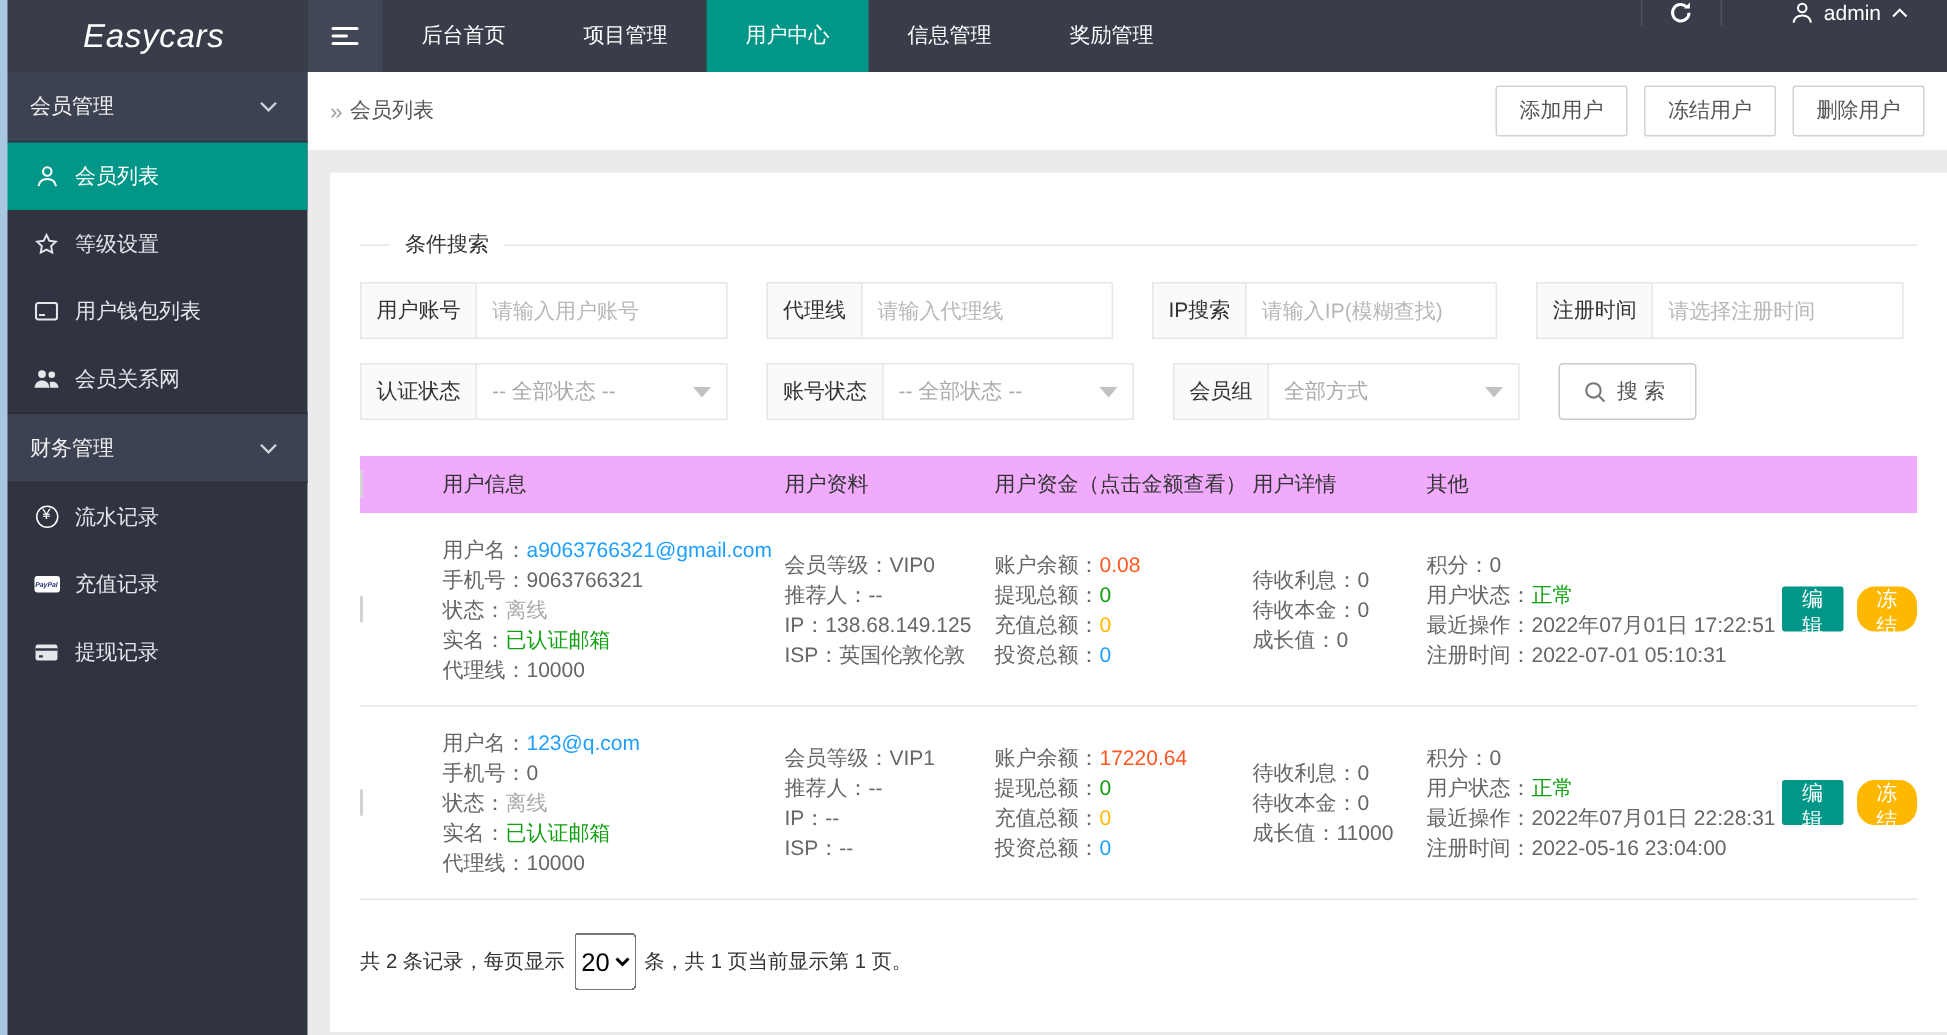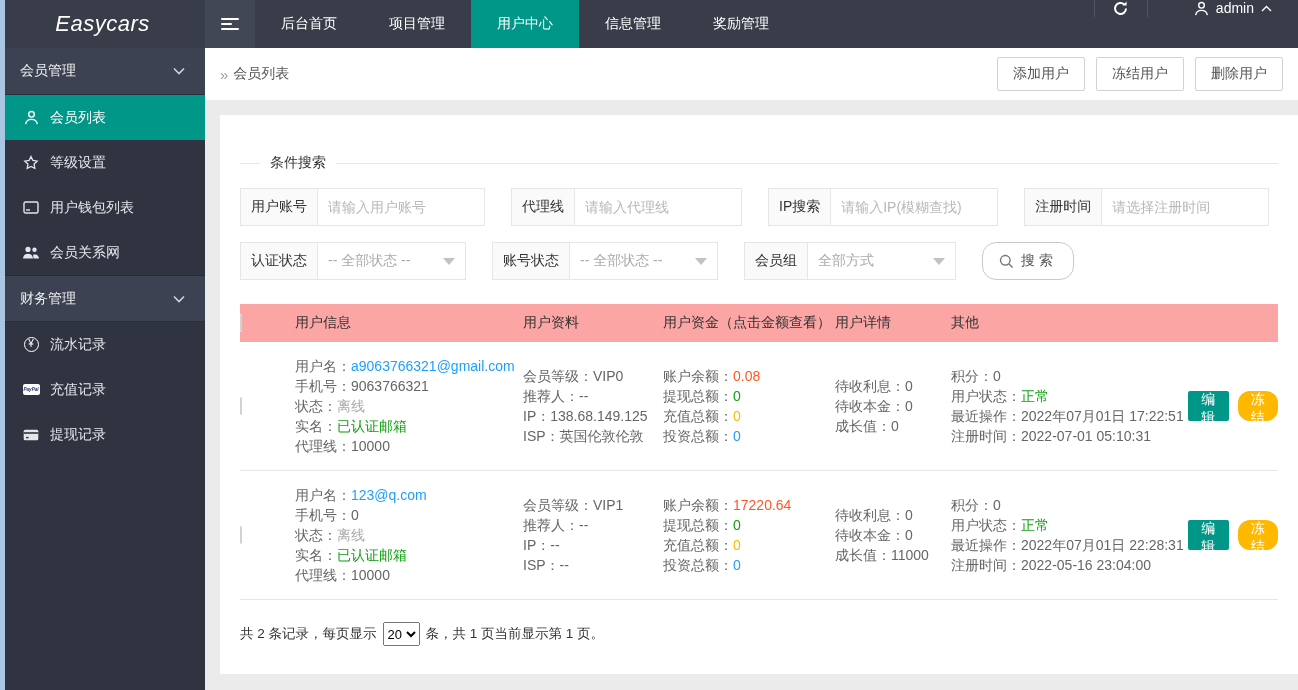--- a/index.html
+++ b/index.html
@@ -45,40 +45,40 @@
   .card { margin:15px 0 0 15px; background:#fff; padding:14px 20px 28px 20px; }
 
   
   fieldset.search-set { border:none; border-top:1px solid #e6e6e6; margin-top:25px; }
   fieldset.search-set legend { margin-left:20px; padding:0 10px; color:#333; font-size:14px; }
   .form-row { display:flex; gap:26px; margin-top:16px; align-items:center; }
   .igroup { display:flex; height:38px; }
   .igroup .addon { background:#fafafa; border:1px solid #e6e6e6; border-right:none; display:flex; align-items:center; padding:0 10px; color:#333; white-space:nowrap; }
   .igroup input { width:168px; border:1px solid #e6e6e6; padding:0 10px; font-size:14px; color:#666; font-family:inherit; outline:none; }
   .igroup input::placeholder { color:#b8b8b8; }
-  .fake-select { width:149px; border:1px solid #e6e6e6; display:flex; align-items:center; padding:0 10px; color:#aaa; cursor:pointer; position:relative; }
+  .fake-select { width:168px; border:1px solid #e6e6e6; display:flex; align-items:center; padding:0 10px; color:#aaa; cursor:pointer; position:relative; }
   .fake-select .caret { position:absolute; right:10px; width:0; height:0; border-left:6px solid transparent; border-right:6px solid transparent; border-top:7px solid #c2c2c2; }
-  .btn-search { display:flex; align-items:center; gap:7px; height:38px; padding:0 16px; background:#fff; border:1px solid #c9c9c9; border-radius:14px; color:#555; font-size:14px; cursor:pointer; letter-spacing:4px; font-family:inherit; }
+  .btn-search { display:flex; align-items:center; gap:7px; height:38px; padding:0 16px; background:#fff; border:1px solid #c9c9c9; border-radius:3px; color:#555; font-size:14px; cursor:pointer; letter-spacing:4px; font-family:inherit; }
 
   
   .utable { margin-top:24px; }
   .t-grid { display:grid; grid-template-columns:46px 237px 140px 172px 116px 233px 1fr; }
-  .t-head { background:#fca5a5; height:38px; align-items:center; color:#333; }
+  .t-head { background:#f0abfc; height:38px; align-items:center; color:#333; }
   .t-row { border-bottom:1px solid #e6e6e6; padding:14px 0; align-items:center; color:#666; }
   .cell-lines { line-height:20px; }
   .cb { width:16px; height:16px; border:1px solid #d2d2d2; border-radius:2px; background:#fff; margin:0 auto; cursor:pointer; }
   .link { color:#1E9FFF; cursor:pointer; }
   .txt-red { color:#FF5722; } .txt-green { color:#12a012; } .txt-orange { color:#FFB800; }
   .txt-blue { color:#1E9FFF; } .txt-gray { color:#aaa; }
   .row-actions { display:flex; gap:9px; justify-content:flex-start; padding-left:4px; }
   .btn-edit { background:#009688; color:#fff; border:none; border-radius:2px; height:30px; padding:0 9px 0 13px; font-size:14px; letter-spacing:4px; cursor:pointer; font-family:inherit; }
   .btn-freeze { background:#FFB800; color:#fff; border:none; border-radius:12px; height:30px; padding:0 9px 0 13px; font-size:14px; letter-spacing:4px; cursor:pointer; font-family:inherit; }
 
   .pager { margin-top:22px; color:#333; font-size:13.5px; display:flex; align-items:center; gap:6px; }
-  .pager select { font-size:13px; height:24px; font-family:inherit; }
+  .pager select { font-size:17px; height:38px; font-family:inherit; }
 
   svg { display:block; }
 </style>
 </head>
 <body>
 
 <div class="edge-strip"></div>
 
 <div class="navbar">
   <div class="brand">Easycars</div>

